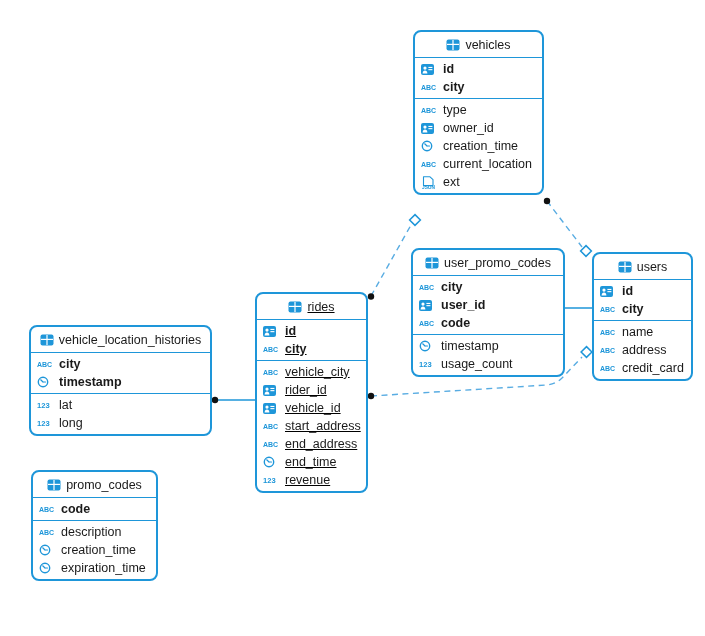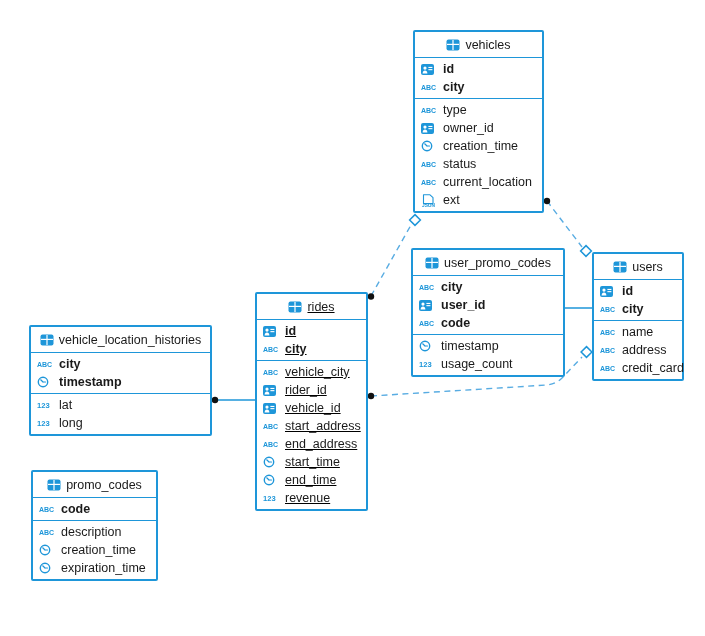--- a/index.html
+++ b/index.html
@@ -1,34 +1,34 @@
 <!DOCTYPE html>
 <html style="--accent: #1E96D9; --rel: #58ACE2; --ink: #1a1a1a;"><head>
 <meta charset="utf-8">
 <style>
   :root { --accent:#1E96D9; --rel:#58ACE2; --ink:#1a1a1a; }
   html,body { margin:0; padding:0; background:#fff; font-family:"Liberation Sans",sans-serif; }
   .canvas { position:relative; width:705px; height:636px; background:#fff; overflow:hidden; }
 
   .tbl { position:absolute; box-sizing:border-box; background:#fff;
-         border:2px solid var(--accent); border-radius:2px; z-index:2; }
+         border:2px solid var(--accent); border-radius:8px; z-index:2; }
   .hdr { height:25px; display:flex; align-items:center; justify-content:center; gap:5px;
          border-bottom:1.5px solid var(--accent); font-size:12.5px; color:var(--ink); white-space:nowrap; }
   .sec { padding:2px 0; }
   .key-sec { border-bottom:1.5px solid var(--accent); }
   .key-sec .row { font-weight:700; }
   .row { height:18px; display:flex; align-items:center; gap:5px; padding:0 6px;
          font-size:12.5px; color:var(--ink); white-space:nowrap; }
   .icn { flex:0 0 17px; width:17px; display:flex; align-items:flex-end; }
   .hdr .icn { flex:0 0 14px; width:14px; }
 
   
   [data-table="vehicles"]                   { left:413px; top:30px;  width:131px; }
   [data-table="user_promo_codes"]           { left:411px; top:248px; width:154px; }
-  [data-table="users"]                      { left:592px; top:252px; width:92px; }
+  [data-table="users"]                      { left:592px; top:252px; width:101px; }
   [data-table="rides"]                      { left:255px; top:292px; width:113px;text-decoration:underline; }
   [data-table="vehicle_location_histories"] { left:29px;  top:325px; width:183px; }
   [data-table="promo_codes"]                { left:31px;  top:470px; width:127px; }
 
   .rel-layer { position:absolute; left:0; top:0; z-index:1; pointer-events:none; }
   .rel { fill:none; stroke:var(--rel); stroke-width:1.4; }
   .rel.dashed { stroke-dasharray:6 4.5; }
   .rel.solid  { stroke:var(--accent); }
   .dot { fill:#111; }
   .diamond { fill:#fff; stroke:var(--accent); stroke-width:1.5; stroke-linejoin:miter; }
@@ -126,28 +126,20 @@
             </svg>
           </span>
           <span>creation_time</span>
         </div>
         <div class="row">
           <span class="icn">
             <svg width="17" height="10" viewBox="0 0 17 10">
               <text x="0" y="8" font-size="7" font-weight="bold" fill="#1E96D9" font-family="Liberation Sans, sans-serif">ABC</text>
             </svg>
           </span>
-          <span>status</span>
-        </div>
-        <div class="row">
-          <span class="icn">
-            <svg width="17" height="10" viewBox="0 0 17 10">
-              <text x="0" y="8" font-size="7" font-weight="bold" fill="#1E96D9" font-family="Liberation Sans, sans-serif">ABC</text>
-            </svg>
-          </span>
           <span>current_location</span>
         </div>
         <div class="row">
           <span class="icn">
             <svg width="14" height="13" viewBox="0 0 14 13">
               <path d="M2.5 0.8 H9 L12 3.6 V9.6 H2.5 Z" fill="#fff" stroke="#1E96D9" stroke-width="1.1" stroke-linejoin="round"></path>
               <text x="1" y="12.8" font-size="4.8" font-weight="bold" fill="#1E96D9" font-family="Liberation Sans, sans-serif">JSON</text>
             </svg>
           </span>
           <span>ext</span>
@@ -357,29 +349,20 @@
           </span>
           <span>end_address</span>
         </div>
         <div class="row">
           <span class="icn">
             <svg width="12" height="12" viewBox="0 0 12 12">
               <circle cx="6" cy="6" r="4.7" fill="#fff" stroke="#1E96D9" stroke-width="1.4"></circle>
               <path d="M6 6 L3.7 3.8 M6 6 L8.5 6" stroke="#1E96D9" stroke-width="1.2" stroke-linecap="round" fill="none"></path>
             </svg>
           </span>
-          <span>start_time</span>
-        </div>
-        <div class="row">
-          <span class="icn">
-            <svg width="12" height="12" viewBox="0 0 12 12">
-              <circle cx="6" cy="6" r="4.7" fill="#fff" stroke="#1E96D9" stroke-width="1.4"></circle>
-              <path d="M6 6 L3.7 3.8 M6 6 L8.5 6" stroke="#1E96D9" stroke-width="1.2" stroke-linecap="round" fill="none"></path>
-            </svg>
-          </span>
           <span>end_time</span>
         </div>
         <div class="row">
           <span class="icn">
             <svg width="17" height="10" viewBox="0 0 17 10">
               <text x="0" y="8.3" font-size="7.6" font-weight="bold" fill="#1E96D9" font-family="Liberation Sans, sans-serif">123</text>
             </svg>
           </span>
           <span>revenue</span>
         </div>

